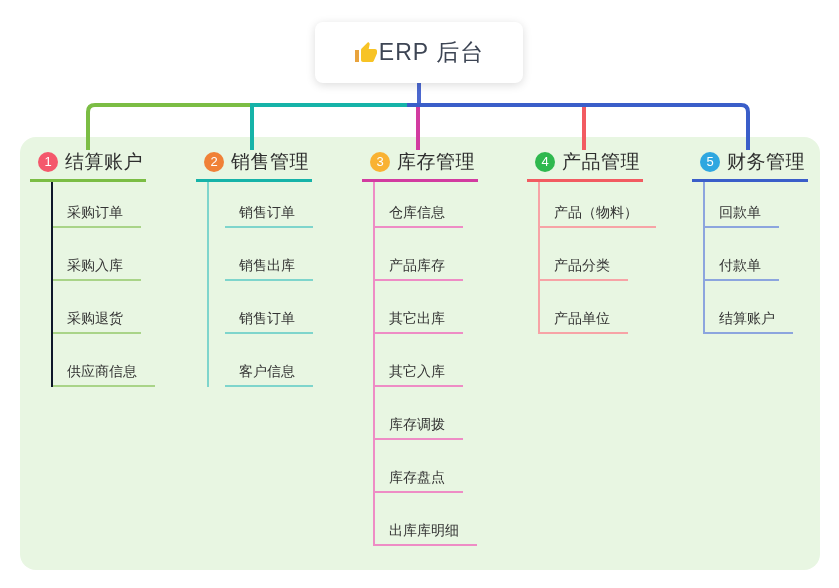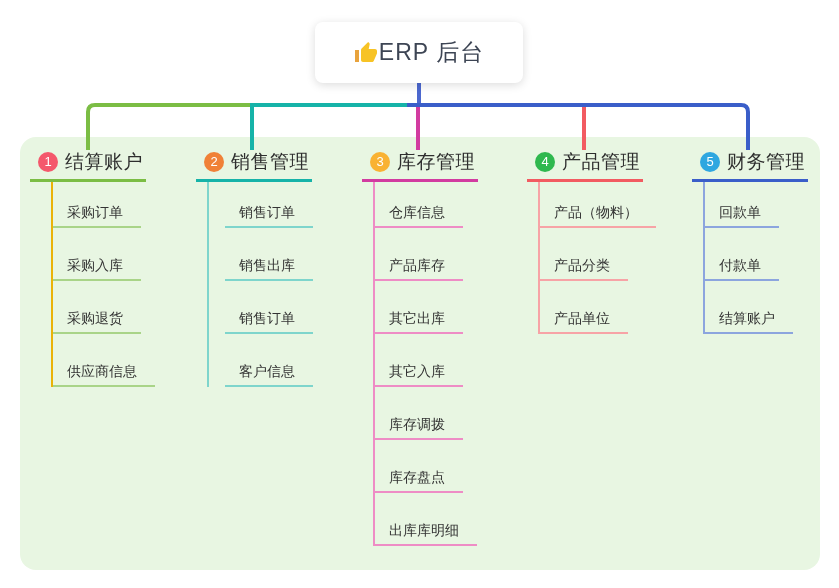--- a/index.html
+++ b/index.html
@@ -40,21 +40,21 @@
   .items{margin-left:11px;}
   .item{height:53px;display:flex;align-items:flex-end;}
   .item:first-child{height:46px;}
   .item-label{
     font-size:14px;color:#333;white-space:nowrap;
     padding:0 18px 4px 14px;border-bottom:2px solid;
   }
   
   .b1 .branch-title{border-bottom:3px solid #7bbd44;}
   .b1 .badge{background:#f4586c;}
-  .b1 .items{border-left:2px solid #eab308;margin-left:21px;}
+  .b1 .items{border-left:2px solid #0f172a;margin-left:21px;}
   .b1 .item-label{border-color:#a9d488;}
   .b2 .branch-title{border-bottom:3px solid #16b3a8;}
   .b2 .badge{background:#f08137;}
   .b2 .items{border-left:2px solid #7ed5cc;}
   .b2 .item-label{border-color:#7ed5cc;margin-left:16px;}
   .b3 .branch-title{border-bottom:3px solid #d23ba0;}
   .b3 .badge{background:#f9b233;}
   .b3 .items{border-left:2px solid #ee8cc5;}
   .b3 .item-label{border-color:#ee8cc5;}
   .b4 .branch-title{border-bottom:3px solid #f25b61;}

